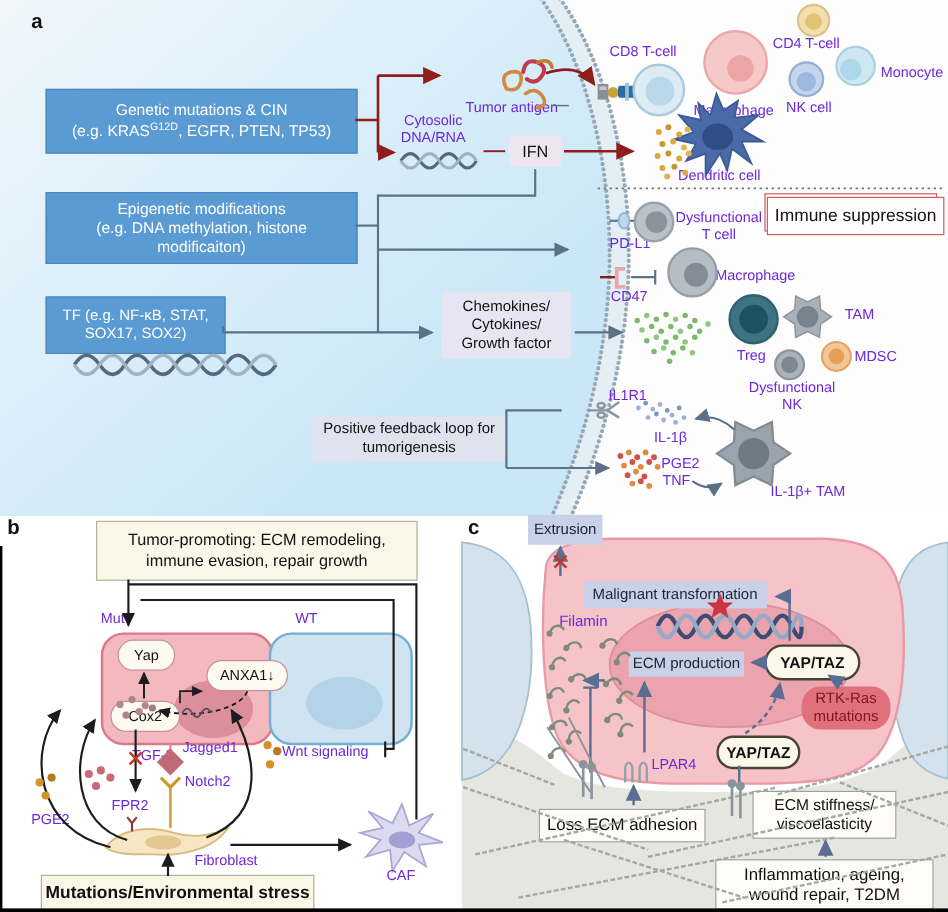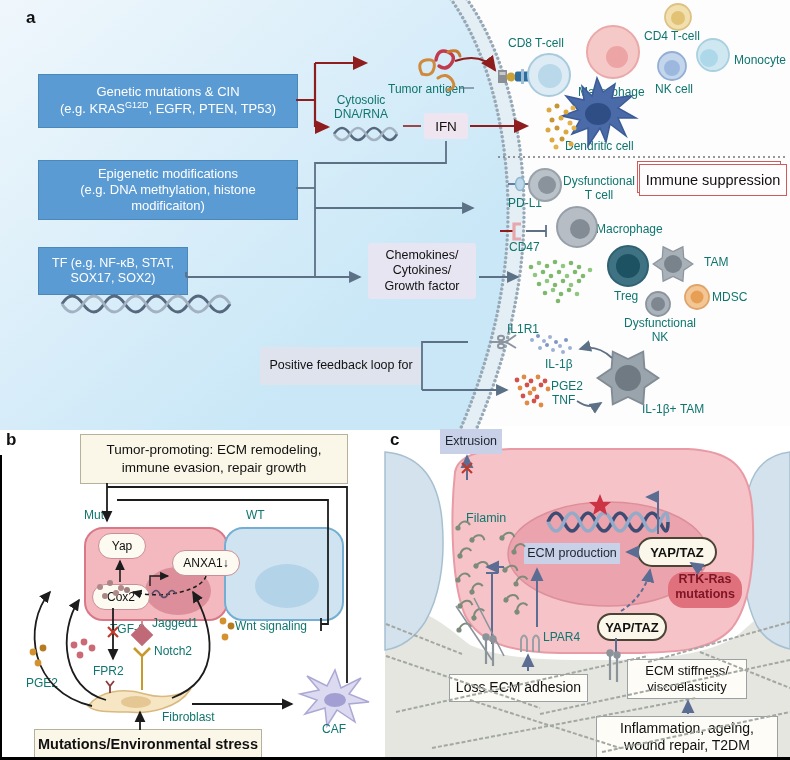--- a/index.html
+++ b/index.html
@@ -1,19 +1,19 @@
 <!DOCTYPE html>
 <html><head>
 <meta charset="utf-8">
 <style>
   html,body{margin:0;padding:0;background:#fff;}
   #fig{position:relative;width:790px;height:760px;background:#ffffff;
        font-family:"Liberation Sans", sans-serif;overflow:hidden;}
   svg.layer{position:absolute;left:0;top:0;pointer-events:none;}
-  .lbl{position:absolute;font-size:12px;color:#0f766e;line-height:1.18;white-space:nowrap;}
+  .lbl{position:absolute;font-size:12px;color:#6d28d9;line-height:1.18;white-space:nowrap;}
   .ctr{text-align:center;}
   .panel-letter{position:absolute;font-weight:bold;font-size:17px;color:#111;}
   .bluebox{position:absolute;background:#5b9bd3;border:1px solid #4c87ba;color:#fff;
            display:flex;flex-direction:column;justify-content:center;text-align:center;
            font-size:13px;line-height:1.22;}
   .pinklabel{position:absolute;background:#efe5f0;border-radius:3px;color:#111;
              display:flex;align-items:center;justify-content:center;font-size:13.5px;}
   .lavlabel{position:absolute;background:#e8e5f2;border-radius:3px;color:#111;
             display:flex;flex-direction:column;justify-content:center;text-align:center;
             font-size:12.5px;line-height:1.25;}
@@ -28,22 +28,22 @@
   .whitebox{position:absolute;background:#fdfcf6;border:1px solid #9aa0a4;color:#111;
             display:flex;flex-direction:column;justify-content:center;text-align:center;
             font-size:14px;line-height:1.25;}
   .lavbox{position:absolute;background:#c9d1e9;color:#1c2430;display:flex;flex-direction:column;
           justify-content:center;text-align:center;font-size:12.5px;line-height:1.2;}
   .pill{position:absolute;background:#fdfaf1;border:1.5px solid #c98e97;border-radius:13px;
         display:flex;align-items:center;justify-content:center;font-size:12px;color:#111;}
   .oval{position:absolute;background:#fbf7ea;border:2px solid #4a4435;border-radius:15px;
         display:flex;align-items:center;justify-content:center;font-weight:bold;font-size:13px;color:#111;}
   .rtkbox{position:absolute;background:#e0717c;color:#7d1524;border-radius:16px;
-          display:flex;flex-direction:column;text-align:center;
-          font-size:12.5px;line-height:1.2;font-weight:700;}
+          display:flex;flex-direction:column;justify-content:center;text-align:center;
+          font-size:12.5px;line-height:1.2;font-weight:400;}
   sup{font-size:9px;}
   .edge{position:absolute;background:#000;}
 </style>
 </head>
 <body>
 
 <div id="fig">
 
   <svg class="layer" width="790" height="760" viewBox="0 0 790 760">
     <defs>
@@ -109,20 +109,21 @@
   <div class="pinklabel" style="left:424px;top:113px;width:44px;height:26px;">IFN</div>
 
   <div class="lavlabel" style="left:368px;top:243px;width:108px;height:56px;">
     <div>Chemokines/</div>
       <div>Cytokines/</div>
       <div>Growth factor</div>
   </div>
 
   <div class="fblabel" style="left:260px;top:347px;width:162px;height:38px;">
     <div>Positive feedback loop for</div>
+      <div>tumorigenesis</div>
   </div>
 
   <div class="immunebox" style="left:637px;top:121px;width:142px;height:30px;margin-top:40px;">Immune activation</div>
   <div class="immunebox" style="left:639px;top:164px;width:146px;height:30px;">Immune suppression</div>
 
   <div class="lbl" style="left:508px;top:36px;">CD8 T-cell</div>
   <div class="lbl" style="left:578px;top:85px;">Macrophage</div>
   <div class="lbl" style="left:644px;top:29px;">CD4 T-cell</div>
   <div class="lbl" style="left:655px;top:82px;">NK cell</div>
   <div class="lbl" style="left:734px;top:53px;">Monocyte</div>
@@ -162,20 +163,21 @@
   <div class="lbl" style="left:152px;top:616px;">Jagged1</div>
   <div class="lbl" style="left:154px;top:644px;">Notch2</div>
   <div class="lbl" style="left:235px;top:619px;">Wnt signaling</div>
   <div class="lbl" style="left:26px;top:676px;">PGE2</div>
   <div class="lbl" style="left:162px;top:710px;">Fibroblast</div>
   <div class="lbl" style="left:322px;top:722px;">CAF</div>
   <div class="creambox" style="left:34px;top:729px;width:226px;height:28px;font-weight:600;font-size:14.5px;">Mutations/Environmental stress</div>
 
   <div class="panel-letter" style="left:390px;top:430px;">c</div>
   <div class="lavbox" style="left:440px;top:429px;width:62px;height:25px;">Extrusion</div>
+  <div class="lavbox" style="left:486px;top:484px;width:153px;height:23px;">Malignant transformation</div>
   <div class="lbl" style="left:466px;top:511px;font-size:12.5px;">Filamin</div>
   <div class="lavbox" style="left:524px;top:543px;width:96px;height:21px;">ECM production</div>
   <div class="oval" style="left:637px;top:537px;width:76px;height:26px;">YAP/TAZ</div>
   <div class="oval" style="left:597px;top:613px;width:66px;height:24px;">YAP/TAZ</div>
   <div class="rtkbox" style="left:668px;top:572px;width:74px;height:36px;">
     <div>RTK-Ras</div>
       <div>mutations</div>
   </div>
   <div class="lbl" style="left:543px;top:630px;">LPAR4</div>
   <div class="whitebox" style="left:449px;top:674px;width:137px;height:26px;">Loss ECM adhesion</div>

